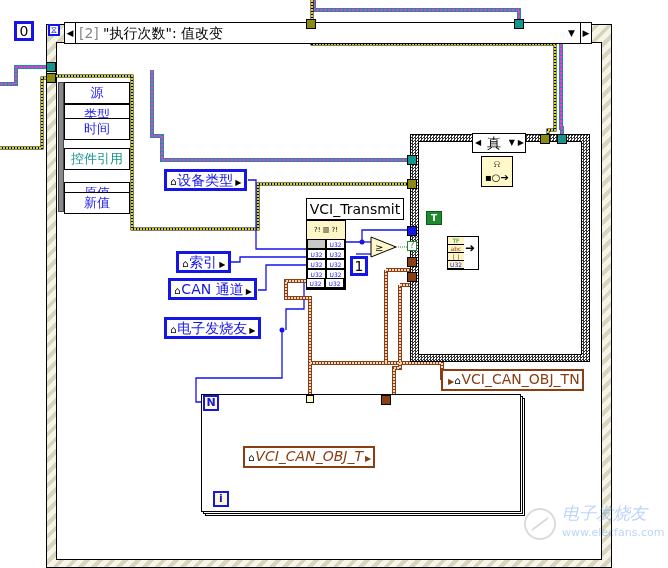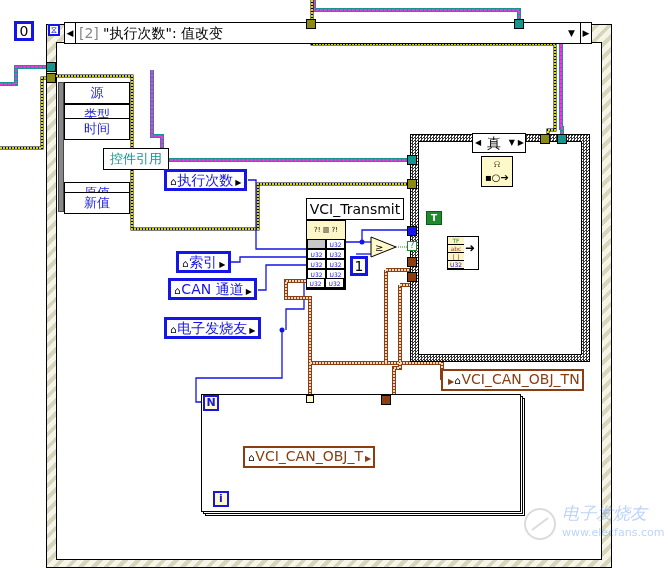--- a/index.html
+++ b/index.html
@@ -23,21 +23,21 @@
   .evt-selector .dd { position:absolute; right:16px; top:0; font-size:9px; }
   .evt-selector .rt { position:absolute; right:0; top:0; width:10px; height:20px; border-left:1px solid #000; font-size:9px; text-align:center; }
 
   .const0 { left:14px; top:21px; width:20px; height:20px; border:3px solid #1515e8; color:#000; font-size:14px; line-height:14px; text-align:center; background:#fff; }
   .timeout { left:48px; top:24px; width:12px; height:12px; border:2px solid #1515e8; background:#fff; font-size:9px; line-height:8px; text-align:center; color:#1515e8; }
 
   
   .evt-data { left:58px; top:82px; width:72px; height:130px; }
   .evt-data .bar { position:absolute; left:0; top:0; width:6px; height:130px; background:#888; border:1px solid #444; box-sizing:border-box; }
   .evt-data .row { position:absolute; left:6px; width:66px; height:22px; border:1px solid #000; background:#fff; color:#2222ee; font-size:13px; text-align:center; line-height:20px; box-sizing:border-box; }
-  .evt-data .row.teal { color:#14958e;margin-left:39px; }
+  .evt-data .row.teal { color:#14958e; }
 
   
   .term { border:3px solid #1515e8; background:#fff; color:#1515e8; font-size:14px; line-height:16px; padding:0 2px 0 3px; white-space:nowrap; height:22px; }
   .term .home { color:#000; font-size:10px; margin-right:1px; }
   .term .arr { color:#000; font-size:8px; margin-left:2px; }
   .term.brown { border-color:#8b3e12; color:#8b3e12; border-width:2px; }
 
   
   .vci-label { left:306px; top:198px; width:98px; height:22px; border:1px solid #000; background:#fff; font-size:14px; line-height:20px; text-align:center; }
   .vci-node { left:306px; top:220px; width:40px; height:70px; border:1px solid #000; background:#fff; }
@@ -173,21 +173,21 @@
   <div class="bar"></div>
   <div class="row" style="top:0">源</div>
   <div class="row" style="top:22px">类型</div>
   <div class="row" style="top:36px">时间</div>
   <div class="row teal" style="top:66px">控件引用</div>
   <div class="row" style="top:100px">原值</div>
   <div class="row" style="top:110px">新值</div>
 </div>
 
 <div class="abs term" style="left:164px;top:169px;">
-  <span class="home">⌂</span><span>执行次数</span><span class="arr">▶</span>
+  <span class="home">⌂</span><span>设备类型</span><span class="arr">▶</span>
 </div>
 <div class="abs term" style="left:176px;top:251px;">
   <span class="home">⌂</span><span>索引</span><span class="arr">▶</span>
 </div>
 <div class="abs term" style="left:168px;top:278px;">
   <span class="home">⌂</span><span>CAN 通道</span><span class="arr">▶</span>
 </div>
 <div class="abs term" style="left:164px;top:317px;">
   <span class="home">⌂</span><span>电子发烧友</span><span class="arr">▶</span>
 </div>
@@ -250,21 +250,21 @@
   <span class="arr" style="color:#8b3e12">▶</span><span class="home">⌂</span><span>VCI_CAN_OBJ_TN</span>
 </div>
 
 <div class="abs for-shadow1"></div>
 <div class="abs for-shadow2"></div>
 <div class="abs for-loop"></div>
 <div class="abs nterm">N</div>
 <div class="abs iterm">i</div>
 <div class="abs tunnel" style="left:306px;top:395px;width:8px;height:8px;background:#fff8c8;"></div>
 <div class="abs tunnel" style="left:381px;top:395px;background:#8b3e12;"></div>
-<div class="abs term brown" style="left:243px;top:446px;">
+<div class="abs term brown" style="left:243px;top:446px;font-style:italic;">
   <span class="home">⌂</span><span>VCI_CAN_OBJ_T</span><span class="arr" style="color:#8b3e12">▶</span>
 </div>
 
 <div class="abs watermark">
   <svg style="position:absolute;left:0;top:6px" width="36" height="40">
     <circle cx="18" cy="22" r="15" fill="none" stroke="#999" stroke-width="2"></circle>
     <line x1="10" y1="28" x2="26" y2="16" stroke="#999" stroke-width="2"></line>
   </svg>
   <span class="t1">电子发烧友</span>
   <span class="t2">www.elecfans.com</span>

